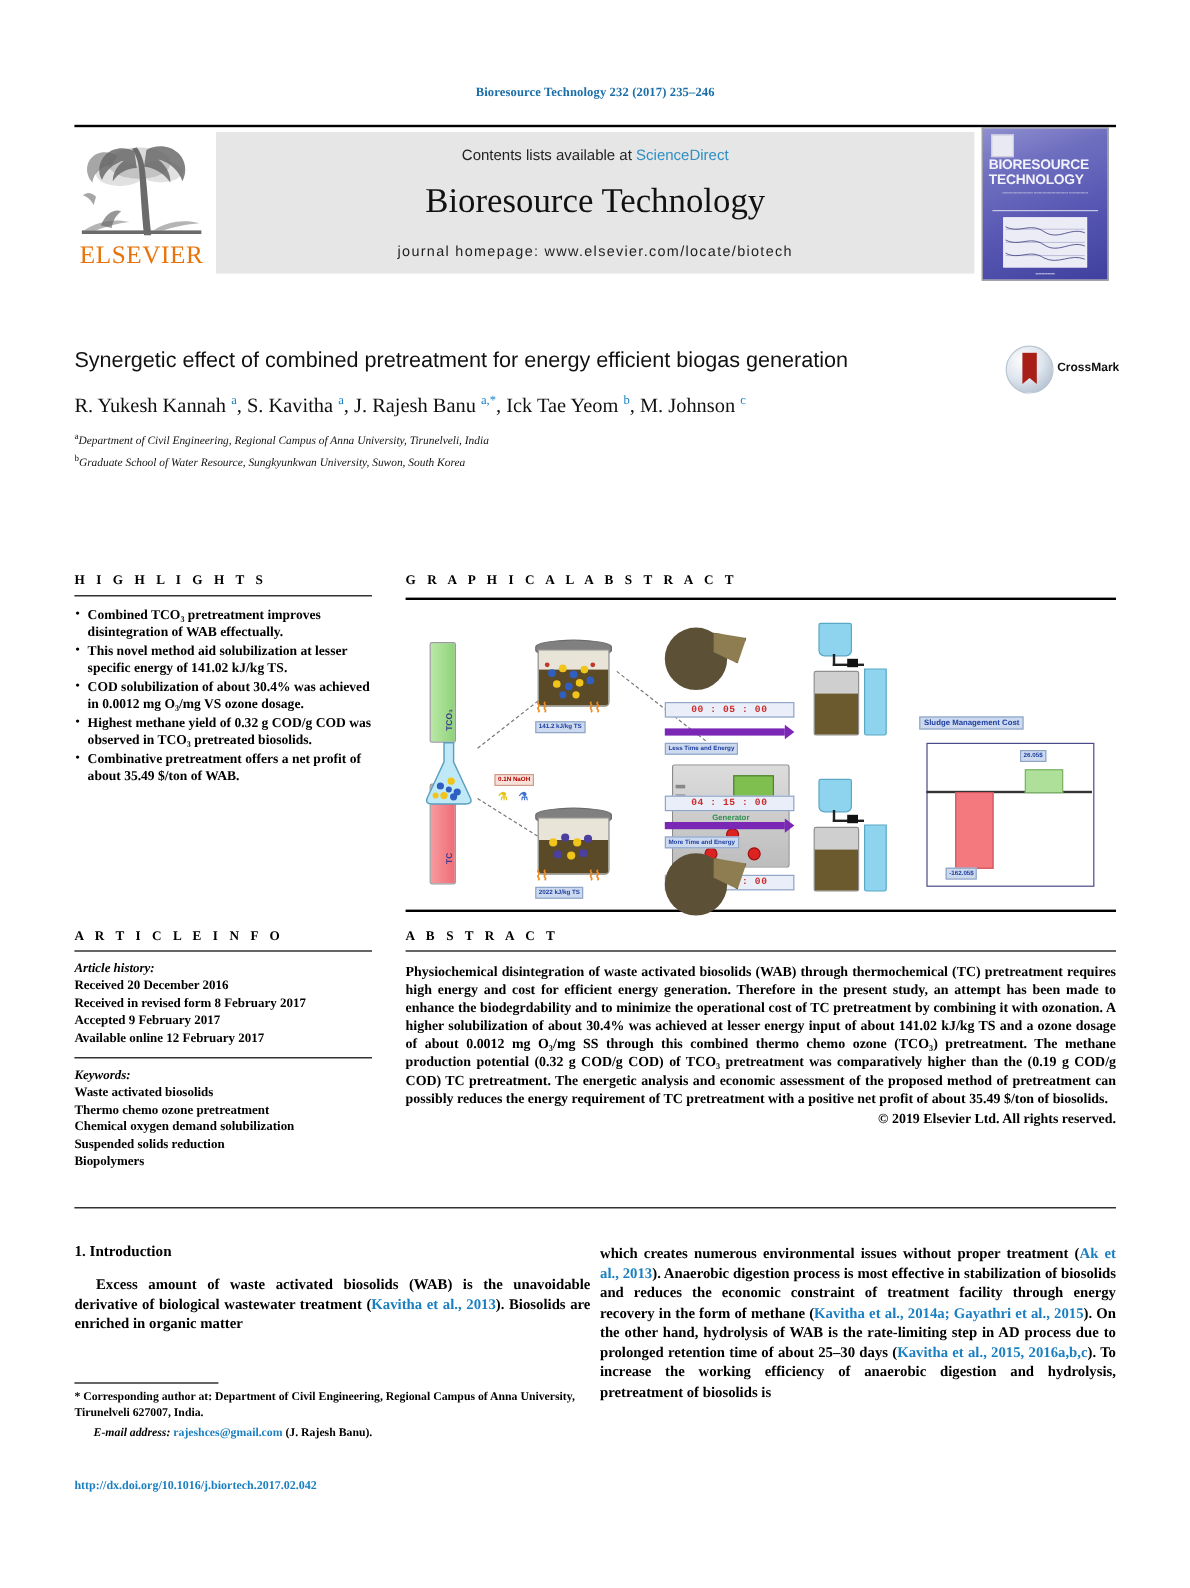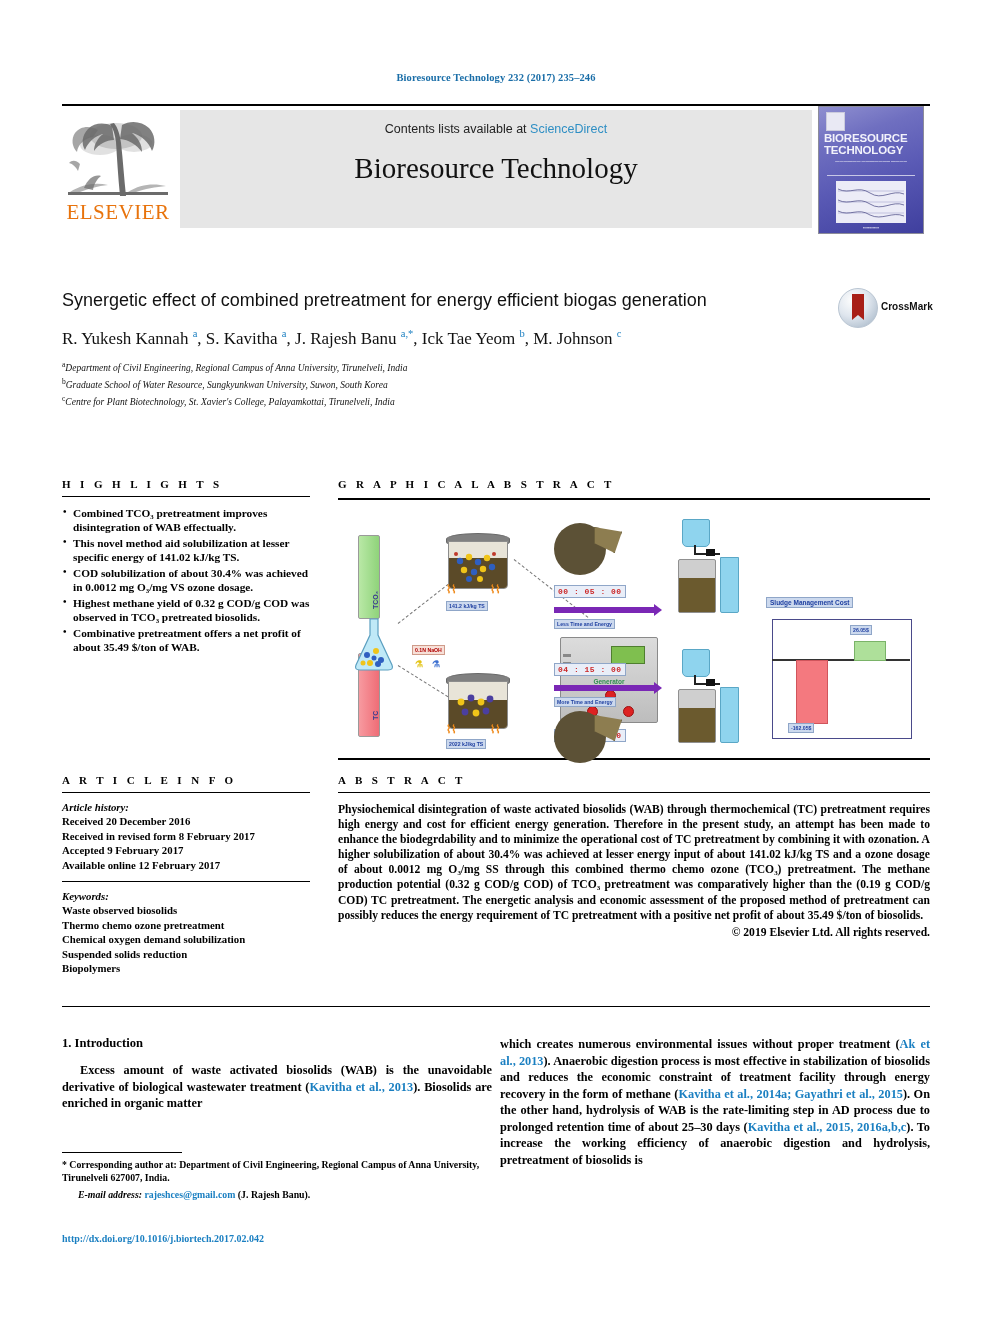--- a/index.html
+++ b/index.html
@@ -357,21 +357,21 @@
     border: 1px solid #cf9b8a;
   }
   .ga-timer {
     position: absolute;
     font-family: "Liberation Mono", monospace;
     font-size: 8px;
     font-weight: bold;
     color: #cc2a2a;
     background: #e9eef8;
     border: 1px solid #8fa6c8;
-    padding: 1px 3px;
+    padding: 1px 21px;
     letter-spacing: 0.5px;
     white-space: nowrap;
   }
   .ga-arrow {
     position: absolute;
     height: 6px;
     background: #7a27b5;
   }
   .ga-arrow:after {
     content: "";
@@ -620,20 +620,21 @@
         </g>
       </svg>
       <div class="elsevier-word">ELSEVIER</div>
     </div>
 
     <div class="masthead-center">
       <div class="contents-line">
         <span>Contents lists available at </span><span class="sd">ScienceDirect</span>
       </div>
       <div class="journal-title">Bioresource Technology</div>
+      <div class="journal-homepage">journal homepage: www.elsevier.com/locate/biotech</div>
     </div>
 
     <div class="cover-thumb">
       <div class="cover-elsevier-mark"></div>
       <div class="cover-title">
         <div>BIORESOURCE</div>
         <div>TECHNOLOGY</div>
       </div>
       <div class="cover-sub">▪▪▪▪▪▪▪▪▪▪▪▪▪▪▪▪▪▪▪▪▪▪▪▪ ▪▪▪▪▪▪▪▪▪▪▪▪▪▪▪▪▪▪▪▪▪▪▪▪▪▪▪ ▪▪▪▪▪▪▪▪▪▪▪▪▪▪▪</div>
       <div class="cover-rule"></div>
@@ -658,21 +659,20 @@
         <div class="crossmark-ribbon"></div>
       </div>
       <div class="crossmark-word">CrossMark</div>
     </div>
 
     <div class="authors">R. Yukesh Kannah <sup>a</sup>, S. Kavitha <sup>a</sup>, J. Rajesh Banu <sup>a,*</sup>, Ick Tae Yeom <sup>b</sup>, M. Johnson <sup>c</sup></div>
 
     <div class="affiliations">
       <div><sup>a</sup><span>Department of Civil Engineering, Regional Campus of Anna University, Tirunelveli, India</span></div>
       <div><sup>b</sup><span>Graduate School of Water Resource, Sungkyunkwan University, Suwon, South Korea</span></div>
-      <div><sup>c</sup><span>Centre for Plant Biotechnology, St. Xavier's College, Palayamkottai, Tirunelveli, India</span></div>
     </div>
   </div>
 
   <div class="left-col">
     <div class="sect-head">H I G H L I G H T S</div>
     <div class="rule-thin"></div>
     <ul class="highlights-list">
       <li>Combined TCO₃ pretreatment improves disintegration of WAB effectually.</li>
       <li>This novel method aid solubilization at lesser specific energy of 141.02 kJ/kg TS.</li>
       <li>COD solubilization of about 30.4% was achieved in 0.0012 mg O₃/mg VS ozone dosage.</li>
@@ -687,21 +687,21 @@
     <div class="ai-body" style="margin-top:7px;">
       <div class="ital">Article history:</div>
       <div>Received 20 December 2016</div>
       <div>Received in revised form 8 February 2017</div>
       <div>Accepted 9 February 2017</div>
       <div>Available online 12 February 2017</div>
     </div>
     <div class="ai-gap-rule"></div>
     <div class="ai-body">
       <div class="ital">Keywords:</div>
-      <div>Waste observed biosolids</div>
+      <div>Waste activated biosolids</div>
       <div>Thermo chemo ozone pretreatment</div>
       <div>Chemical oxygen demand solubilization</div>
       <div>Suspended solids reduction</div>
       <div>Biopolymers</div>
     </div>
   </div>
 
   <div class="ga-col">
     <div class="sect-head">G R A P H I C A L   A B S T R A C T</div>
     <div class="ga-frame">

